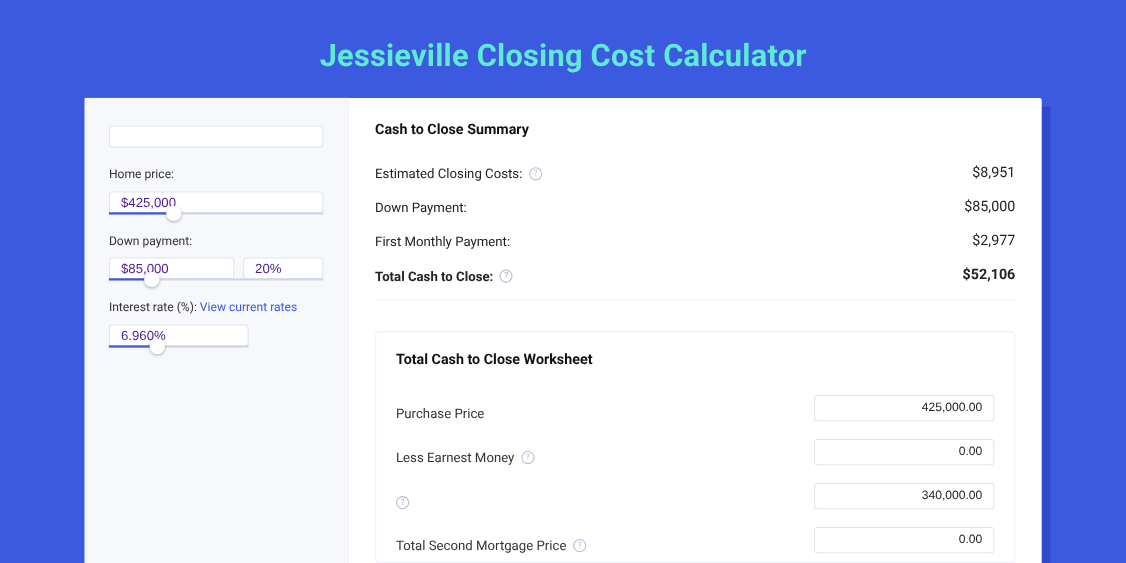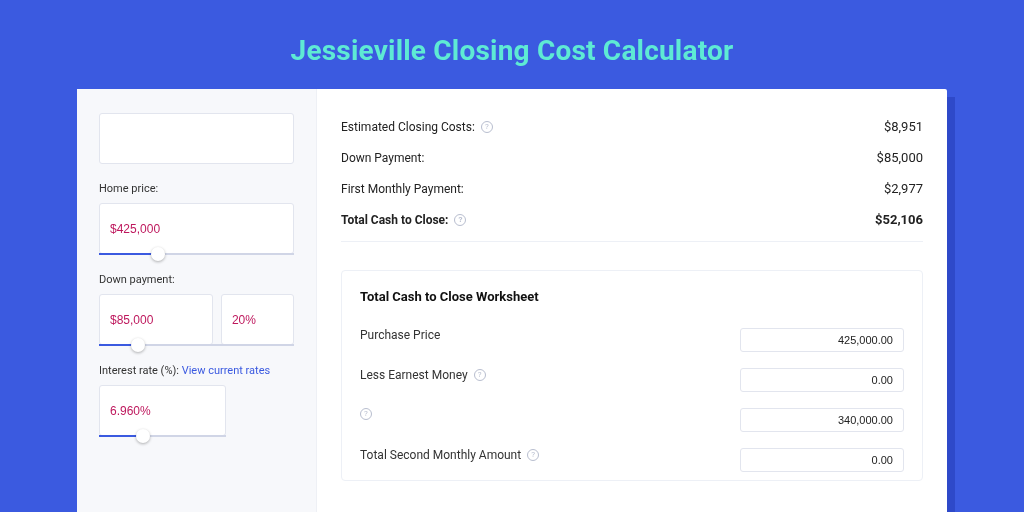--- a/index.html
+++ b/index.html
@@ -47,25 +47,25 @@
     font-size: 11px;
     color: #333;
     margin-bottom: 8px;
     display: block;
   }
   .field-label a { color: #3b5ae0; text-decoration: none; }
   .input-box {
     background: #fff;
     border: 1px solid #e2e5ee;
     border-radius: 3px;
-    height: 51px;
+    height: 20px;
     width: 100%;
     padding: 0 10px;
     font-size: 12px;
-    color: #be185d;
+    color: #4c1d95;
   }
   .field-block { margin-bottom: 18px; position: relative; }
   .slider-track {
     height: 2px;
     background: #d0d5e6;
     position: relative;
     margin-top: -1px;
   }
   .slider-fill {
     position: absolute;
@@ -135,21 +135,21 @@
   }
   .worksheet-title {
     font-size: 13px;
     font-weight: 700;
     color: #111;
     margin-bottom: 16px;
   }
   .wk-row {
     display: flex;
     justify-content: space-between;
-    align-items: flex-start;
+    align-items: flex-end;
     font-size: 12px;
     color: #333;
     padding: 8px 0;
   }
   .wk-row .label { display: flex; align-items: center; gap: 6px; }
   .wk-value {
     background: #fff;
     border: 1px solid #e2e5ee;
     border-radius: 3px;
     padding: 5px 10px;
@@ -204,20 +204,21 @@
         <div class="slider-track" style="width:65%">
           <div class="slider-fill" style="width:35%"></div>
           <div class="slider-thumb" style="left:calc(35% - 7px)"></div>
         </div>
       </div>
 
     </div>
 
     <div class="right">
 
+      <div class="section-title">Cash to Close Summary</div>
 
       <div class="summary-row">
         <span class="label">
           <span>Estimated Closing Costs:</span>
           <span class="help-icon">?</span>
         </span>
         <span class="value">$8,951</span>
       </div>
 
       <div class="summary-row">
@@ -264,21 +265,21 @@
 
         <div class="wk-row">
           <span class="label">
             <span class="help-icon">?</span>
           </span>
           <input class="wk-value" value="340,000.00" style="">
         </div>
 
         <div class="wk-row">
           <span class="label">
-            <span>Total Second Monthly Amount</span>
+            <span>Total Second Mortgage Price</span>
             <span class="help-icon">?</span>
           </span>
           <input class="wk-value" value="0.00" style="">
         </div>
 
       </div>
 
     </div>
 
   </div>

